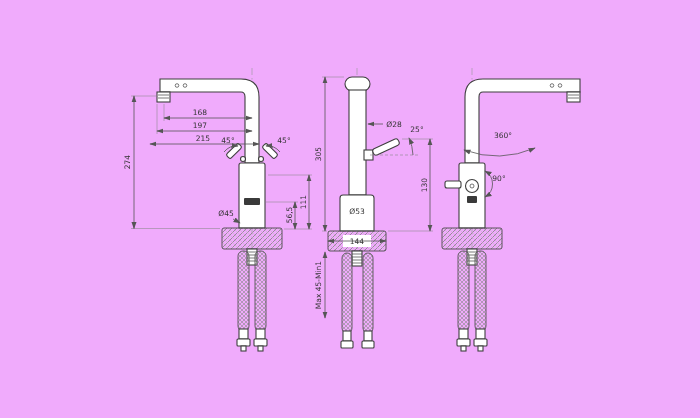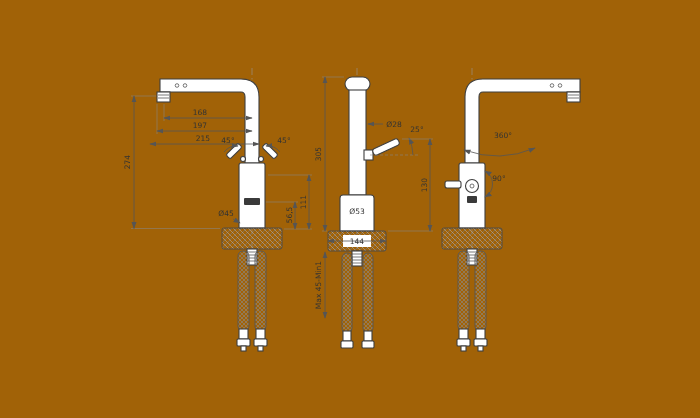--- a/index.html
+++ b/index.html
@@ -1,16 +1,16 @@
 <!DOCTYPE html>
 <html><head>
 <meta charset="utf-8">
 <style>
   html,body{margin:0;padding:0;background:#f4f4f4;}
-  .page{width:700px;height:418px;background:#a16207;position:relative;overflow:hidden;}
+  .page{width:700px;height:418px;background:#f0abfc;position:relative;overflow:hidden;}
   svg{display:block;}
   svg text{font-family:"DejaVu Sans","Liberation Sans",sans-serif;font-size:7.5px;fill:#333;}
   .out{fill:#fff;stroke:#3f3f3f;stroke-width:1.1;}
   .thin{stroke:#3f3f3f;stroke-width:0.7;fill:none;}
   .dim{stroke:#555;stroke-width:0.8;marker-start:url(#ae);marker-end:url(#ae);}
   .lead{stroke:#555;stroke-width:0.8;fill:none;marker-end:url(#ae);}
   .arcd{stroke:#555;stroke-width:0.8;fill:none;marker-start:url(#ae);marker-end:url(#ae);}
   .ext{stroke:#888;stroke-width:0.55;}
   .cl{stroke:#999;stroke-width:0.6;stroke-dasharray:7 3 1.5 3;fill:none;}
   .dash{stroke:#888;stroke-width:0.6;stroke-dasharray:3 2;fill:none;}

